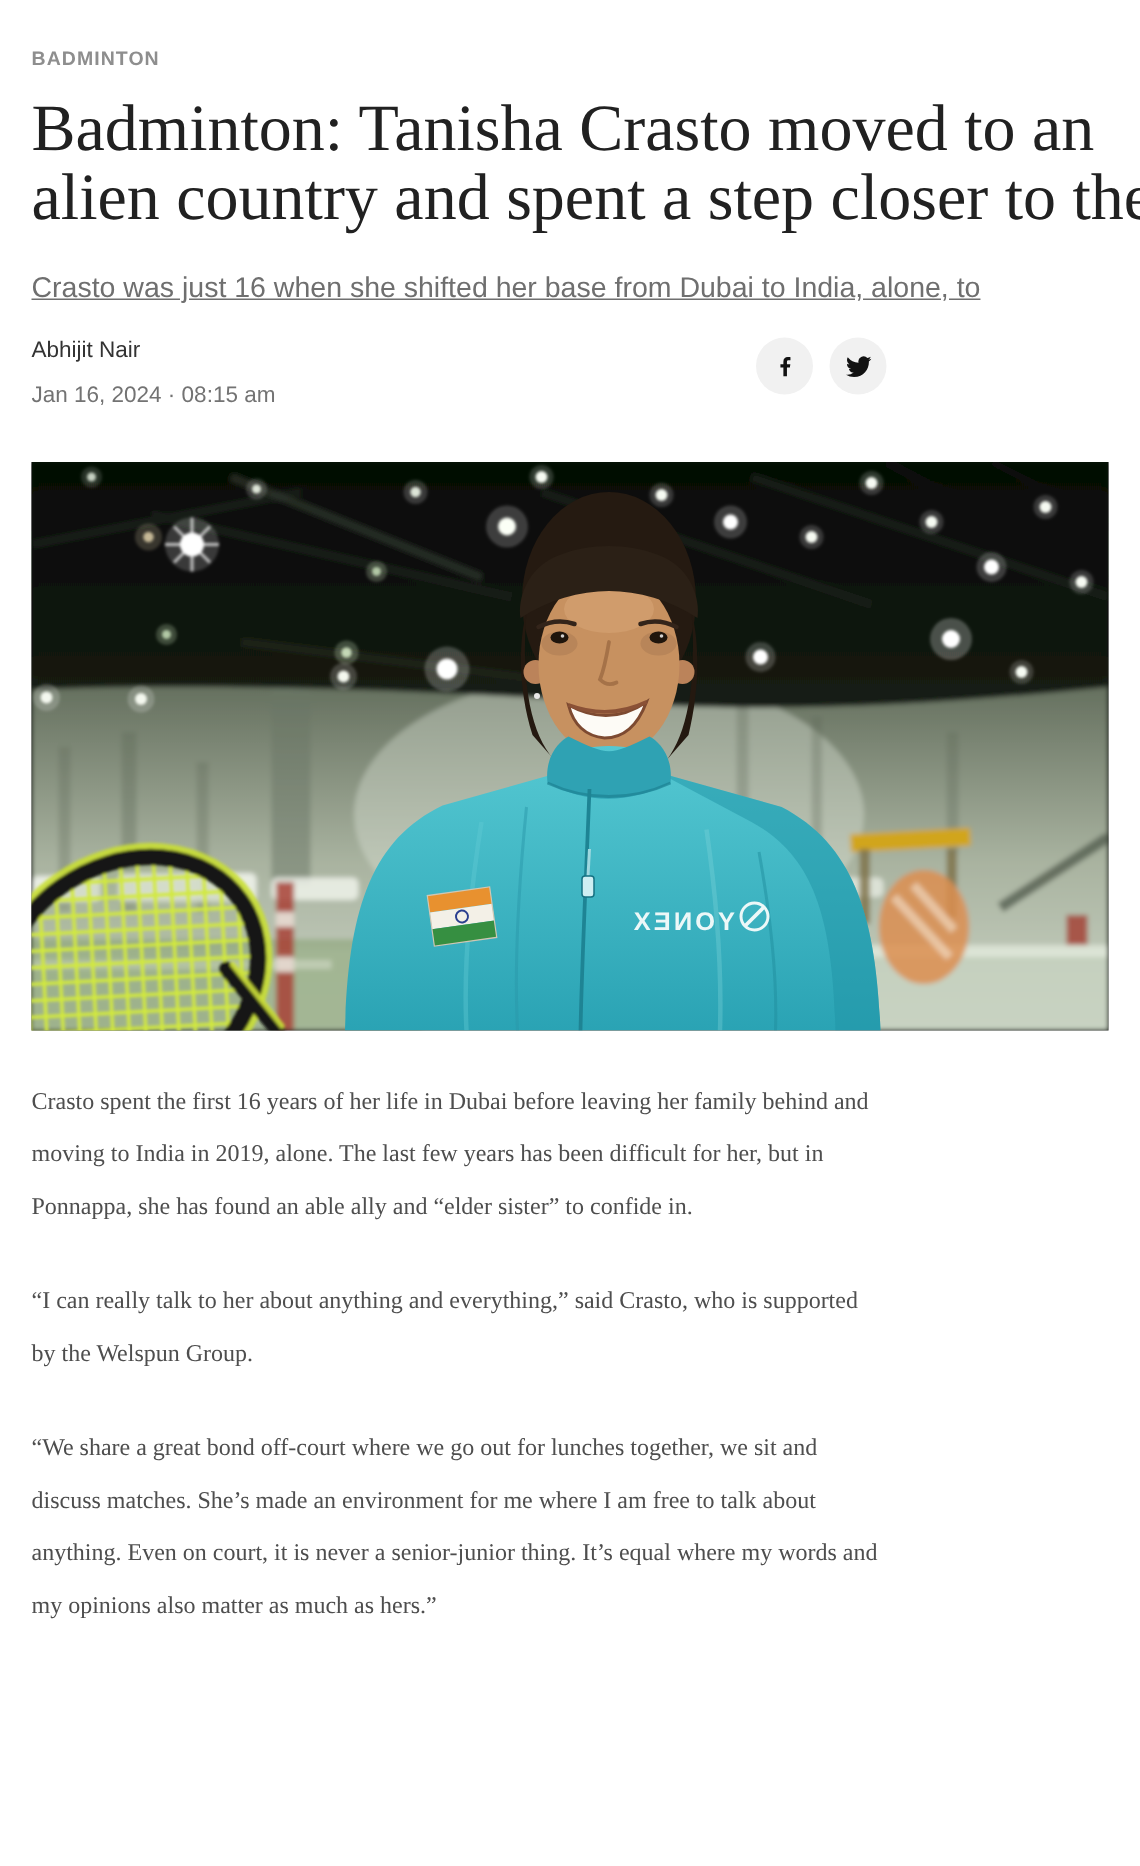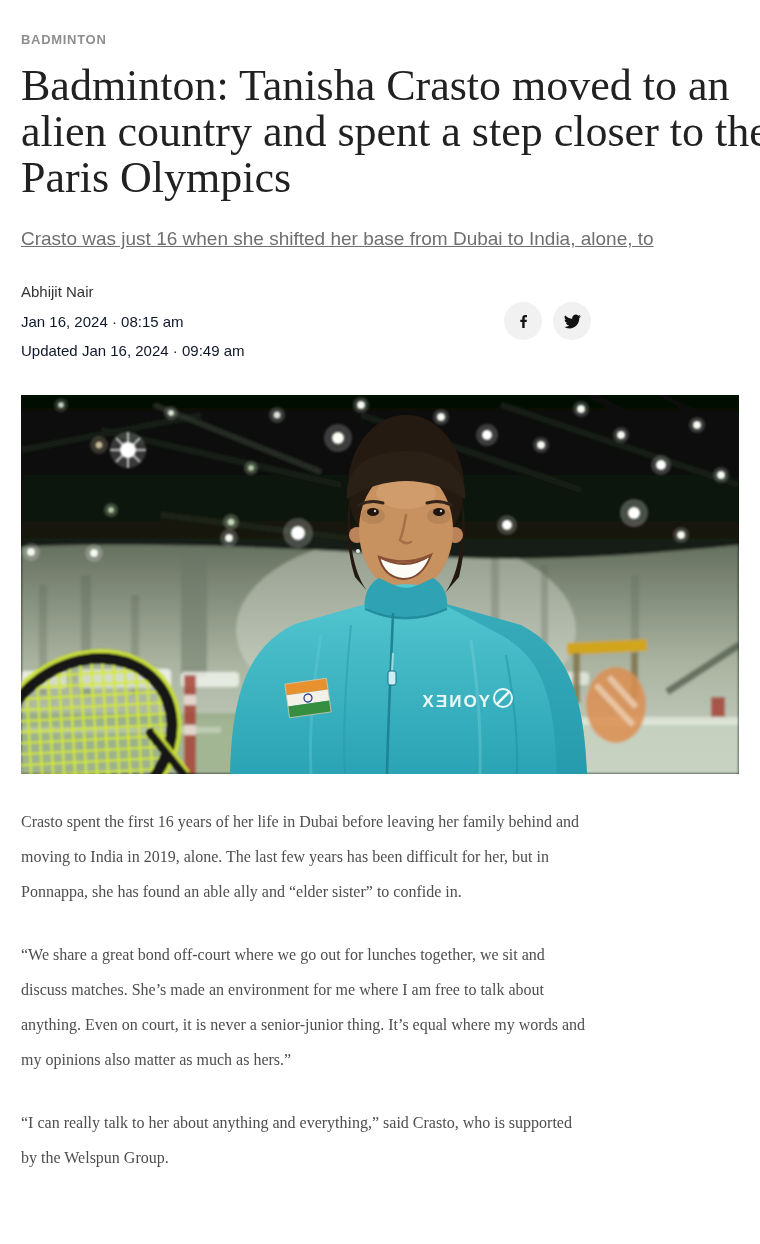--- a/index.html
+++ b/index.html
@@ -10,23 +10,23 @@
   .kicker { display:inline-block; font-size:13px; font-weight:700; letter-spacing:.7px;
             color:#8e8e8e; text-transform:uppercase; text-decoration:none; cursor:pointer; }
 
   h1.headline { font-family:"Liberation Serif", serif; font-weight:400; color:#212121;
                 font-size:44px; line-height:46px; margin:15px 0 0 0; }
   .headline-line { white-space:nowrap; }
 
   .subtitle { margin-top:21px; font-size:19px; line-height:33px; color:#6f6f6f;text-decoration:underline; }
   .subtitle-line { white-space:nowrap; }
 
-  .byline-row { margin-top:28px; display:flex; justify-content:space-between; align-items:center; }
+  .byline-row { margin-top:16px; display:flex; justify-content:space-between; align-items:flex-start; }
   .author { font-size:15px; color:#333333; text-decoration:none; cursor:pointer; display:inline-block; }
-  .dateline { font-size:15px; color:#0f172a; margin-top:12px; }
+  .dateline { font-size:15px; color:#737373; margin-top:12px; }
 
   .share { display:flex; gap:11px; padding-top:0; }
   .share-btn { width:38px; height:38px; border-radius:50%; background:#f1f1f1; border:none;
                display:flex; align-items:center; justify-content:center; cursor:pointer; padding:0; }
   .share-btn svg { width:17px; height:17px; fill:#121212; display:block; }
 
   figure.hero-figure { margin:36px 0 30px 0; }
   .hero-svg { display:block; width:718px; height:379px; background:#0a0d0a; }
 
   .article p { font-family:"Liberation Serif", serif; font-size:16px; line-height:35px;
@@ -36,32 +36,30 @@
 </head>
 <body>
 
 <div class="container">
 
   <a class="kicker">BADMINTON</a>
 
   <h1 class="headline">
     <div class="headline-line">Badminton: Tanisha Crasto moved to an</div>
     <div class="headline-line">alien country and spent a step closer to the</div>
-    <div class="headline-line">Paris Olympics</div>
   </h1>
 
   <div class="subtitle">
     <div class="subtitle-line">Crasto was just 16 when she shifted her base from Dubai to India, alone, to</div>
   </div>
 
   <div class="byline-row">
     <div>
       <a class="author">Abhijit Nair</a>
       <div class="dateline">Jan 16, 2024 · 08:15 am</div>
-      <div class="dateline">Updated Jan 16, 2024 · 09:49 am</div>
     </div>
     <div class="share">
       <button class="share-btn" aria-label="Share on Facebook">
         <svg viewBox="0 0 24 24" aria-hidden="true">
           <path d="M13.6 21v-8.2h2.77l.42-3.22H13.6V7.52c0-.93.26-1.57 1.6-1.57h1.7V3.07c-.3-.04-1.31-.13-2.5-.13-2.47 0-4.16 1.51-4.16 4.28v2.36H7.46v3.22h2.78V21h3.36z"></path>
         </svg>
       </button>
       <button class="share-btn" aria-label="Share on Twitter">
         <svg viewBox="0 0 24 24" aria-hidden="true">
           <path d="M23.95 4.57a10 10 0 0 1-2.82.77 4.96 4.96 0 0 0 2.16-2.72c-.95.56-2 .97-3.13 1.19a4.92 4.92 0 0 0-8.38 4.48A13.97 13.97 0 0 1 1.64 3.16a4.92 4.92 0 0 0 1.52 6.57 4.9 4.9 0 0 1-2.23-.61v.06a4.92 4.92 0 0 0 3.95 4.83 4.99 4.99 0 0 1-2.21.08 4.94 4.94 0 0 0 4.6 3.42A9.87 9.87 0 0 1 0 19.54a13.94 13.94 0 0 0 7.55 2.21c9.05 0 14-7.5 14-13.98l-.02-.64a9.94 9.94 0 0 0 2.42-2.56z"></path>
@@ -256,17 +254,17 @@
           <ellipse cx="64" cy="345" rx="92" ry="76" fill="url(#strings)" stroke="#181818" stroke-width="11"></ellipse>
         </g>
         <path d="M130,338 L164,379" stroke="#151515" stroke-width="10" stroke-linecap="round"></path>
         <path d="M134,335 L167,376" stroke="#cfe23a" stroke-width="3.5" stroke-linecap="round" opacity="0.9"></path>
       </g>
     </svg>
   </figure>
 
   <div class="article">
     <p>Crasto spent the first 16 years of her life in Dubai before leaving her family behind and moving to India in 2019, alone. The last few years has been difficult for her, but in Ponnappa, she has found an able ally and “elder sister” to confide in.</p>
+    <p>“I can really talk to her about anything and everything,” said Crasto, who is supported by the Welspun Group.</p>
     <p>“We share a great bond off-court where we go out for lunches together, we sit and discuss matches. She’s made an environment for me where I am free to talk about anything. Even on court, it is never a senior-junior thing. It’s equal where my words and my opinions also matter as much as hers.”</p>
-    <p>“I can really talk to her about anything and everything,” said Crasto, who is supported by the Welspun Group.</p>
   </div>
 
 </div>
 
 </body></html>

